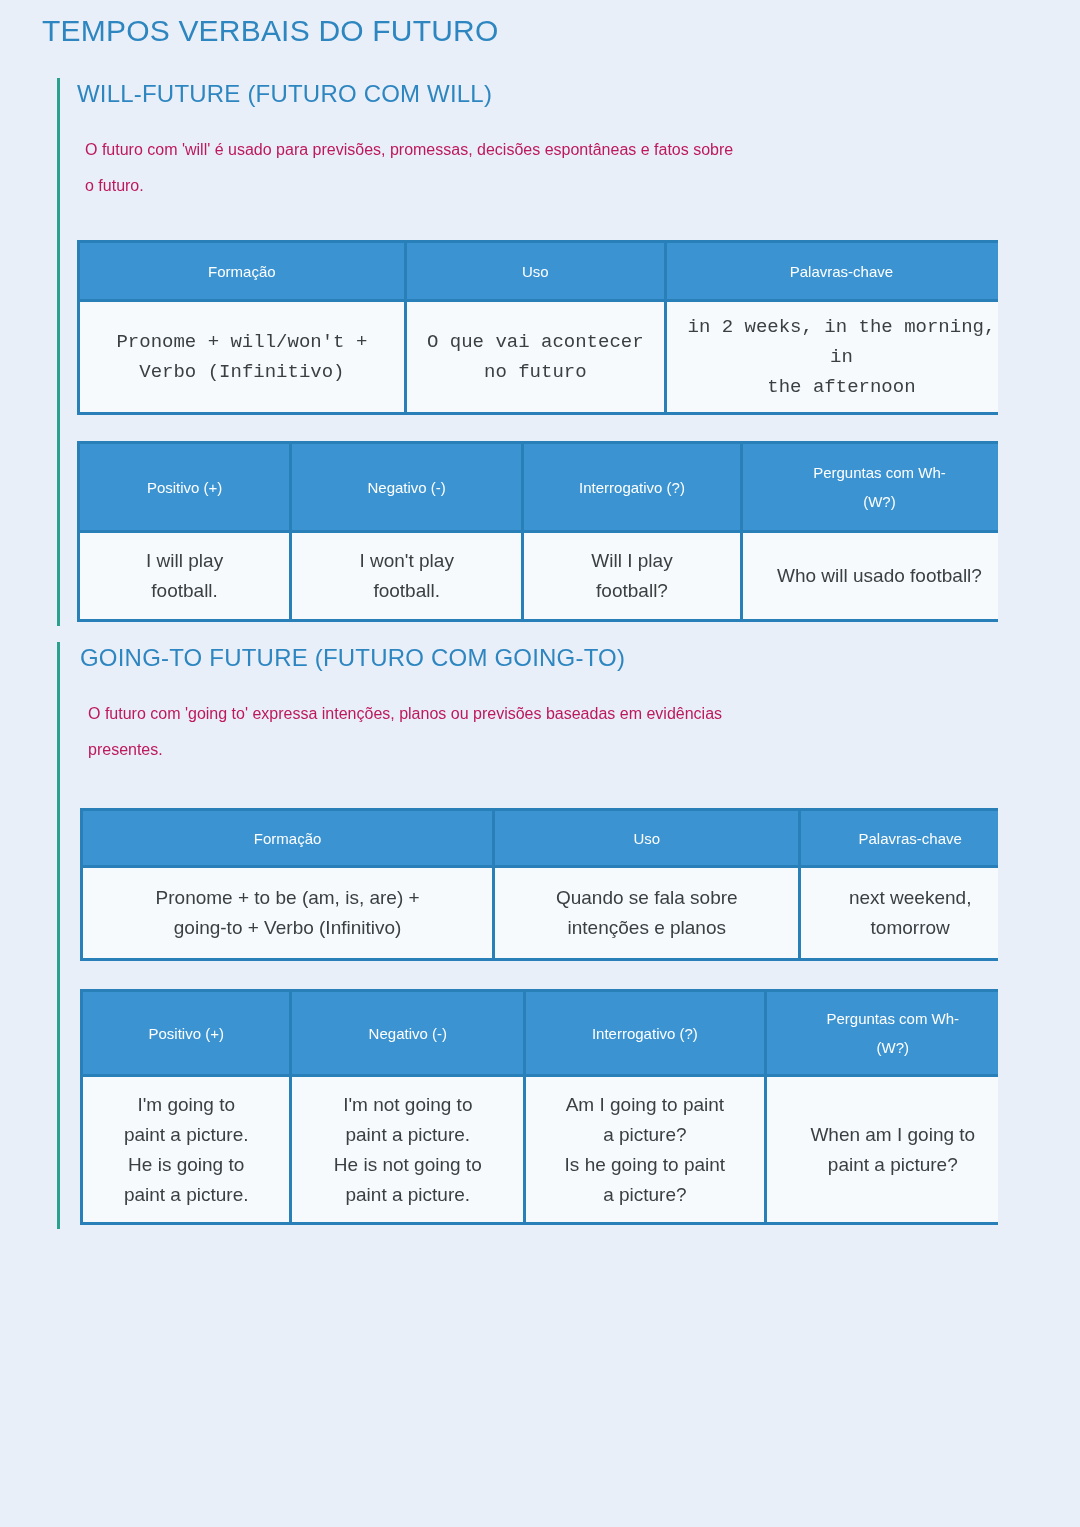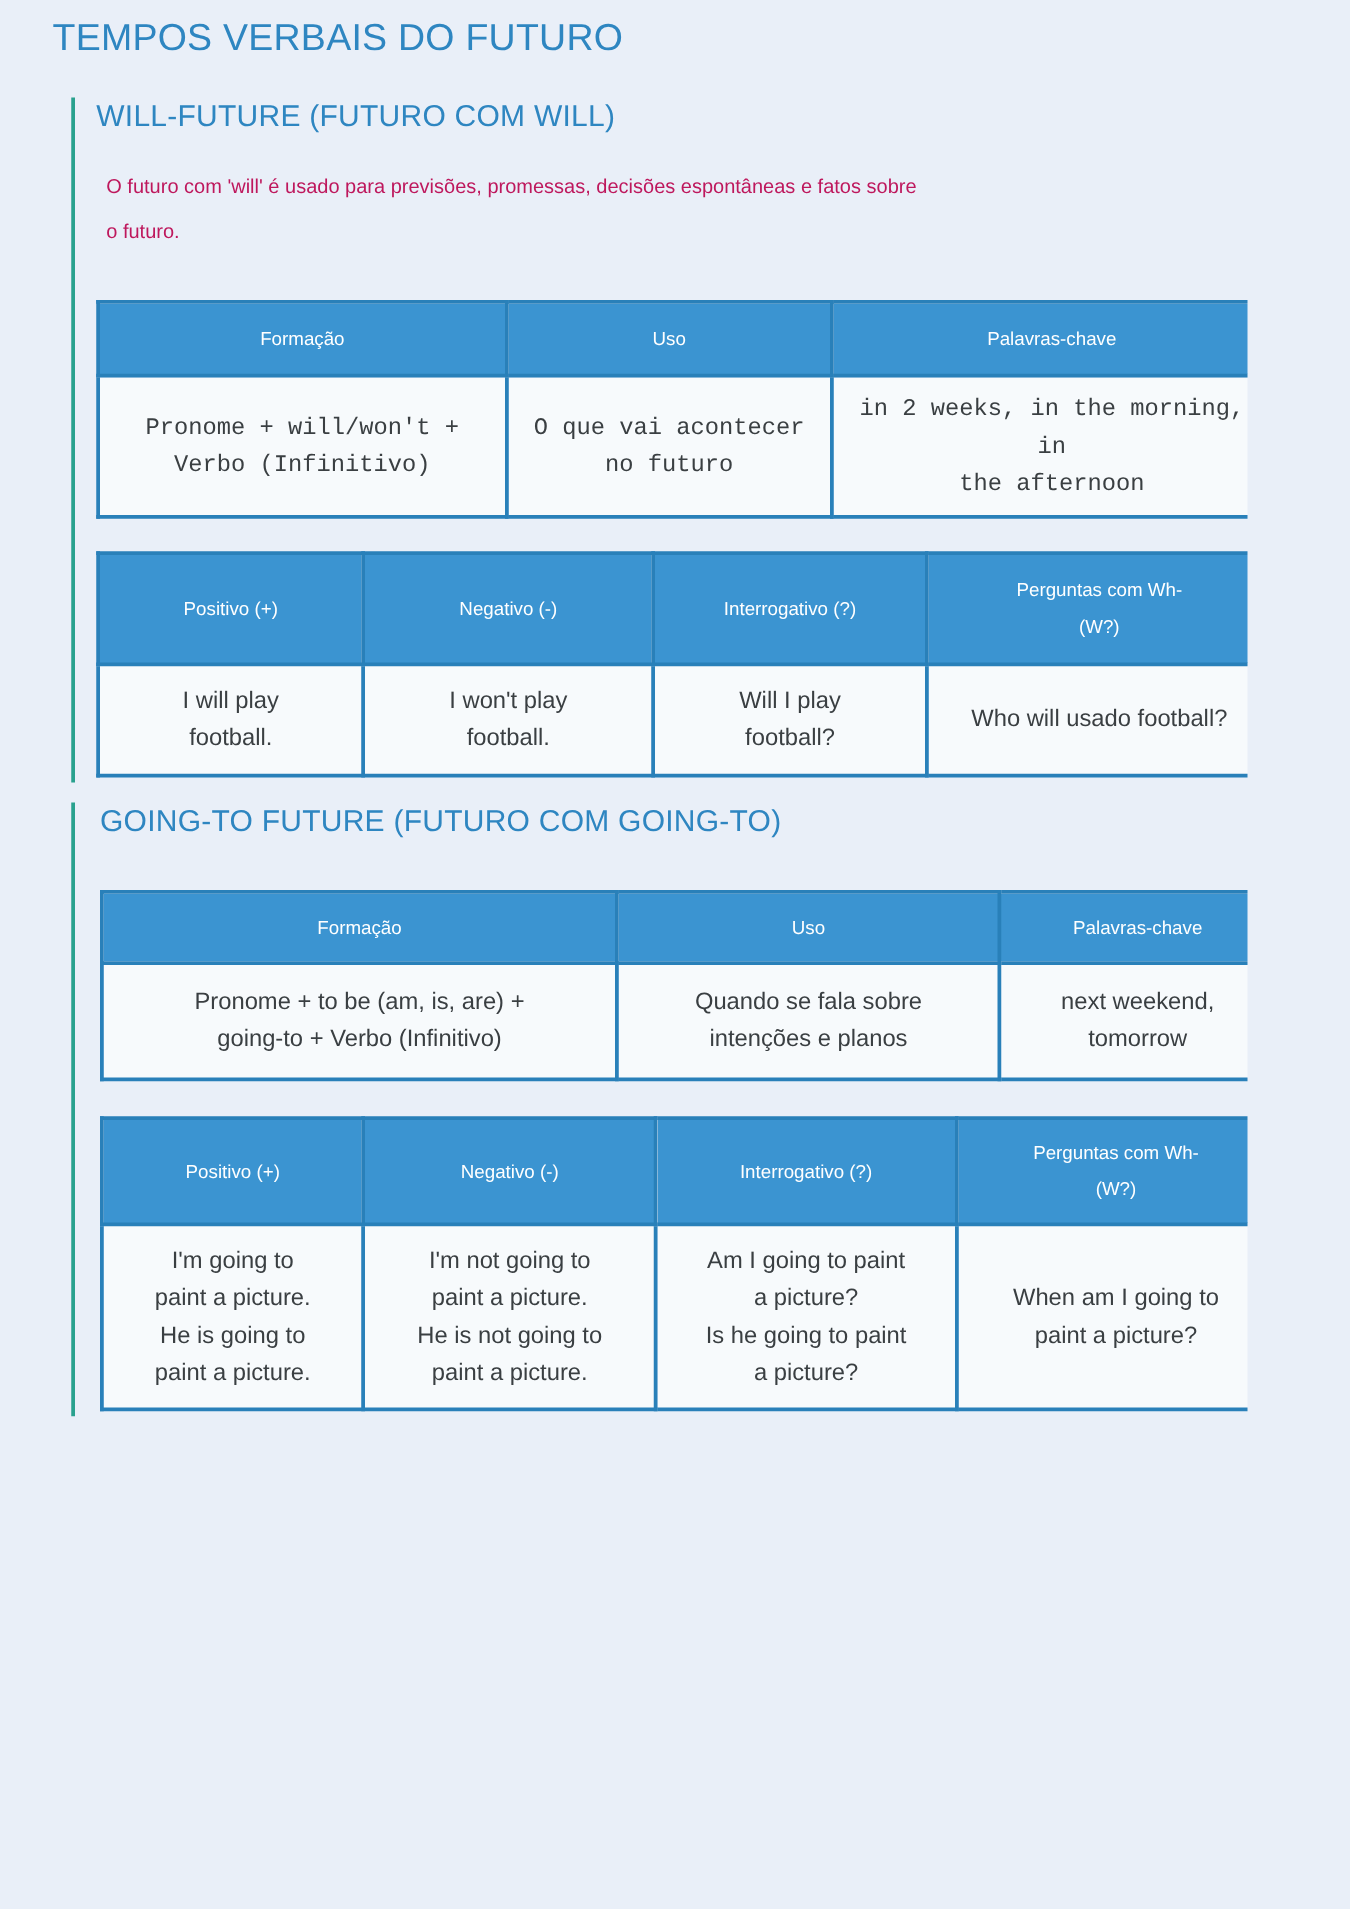--- a/index.html
+++ b/index.html
@@ -168,20 +168,22 @@
           <td>Will I play
 football?</td>
           <td>Who will usado football?</td>
         </tr>
       </tbody>
     </table>
   </div>
 
   <div class="section">
     <h2 class="section-heading">GOING-TO FUTURE (FUTURO COM GOING-TO)</h2>
+    <p class="section-description">O futuro com 'going to' expressa intenções, planos ou previsões baseadas em evidências
+presentes.</p>
 
     <table class="tbl t-info-2">
       <colgroup>
           <col class="c1">
           <col class="c2">
           <col class="c3">
         </colgroup>
       <thead>
         <tr>
           <th>Formação</th>

